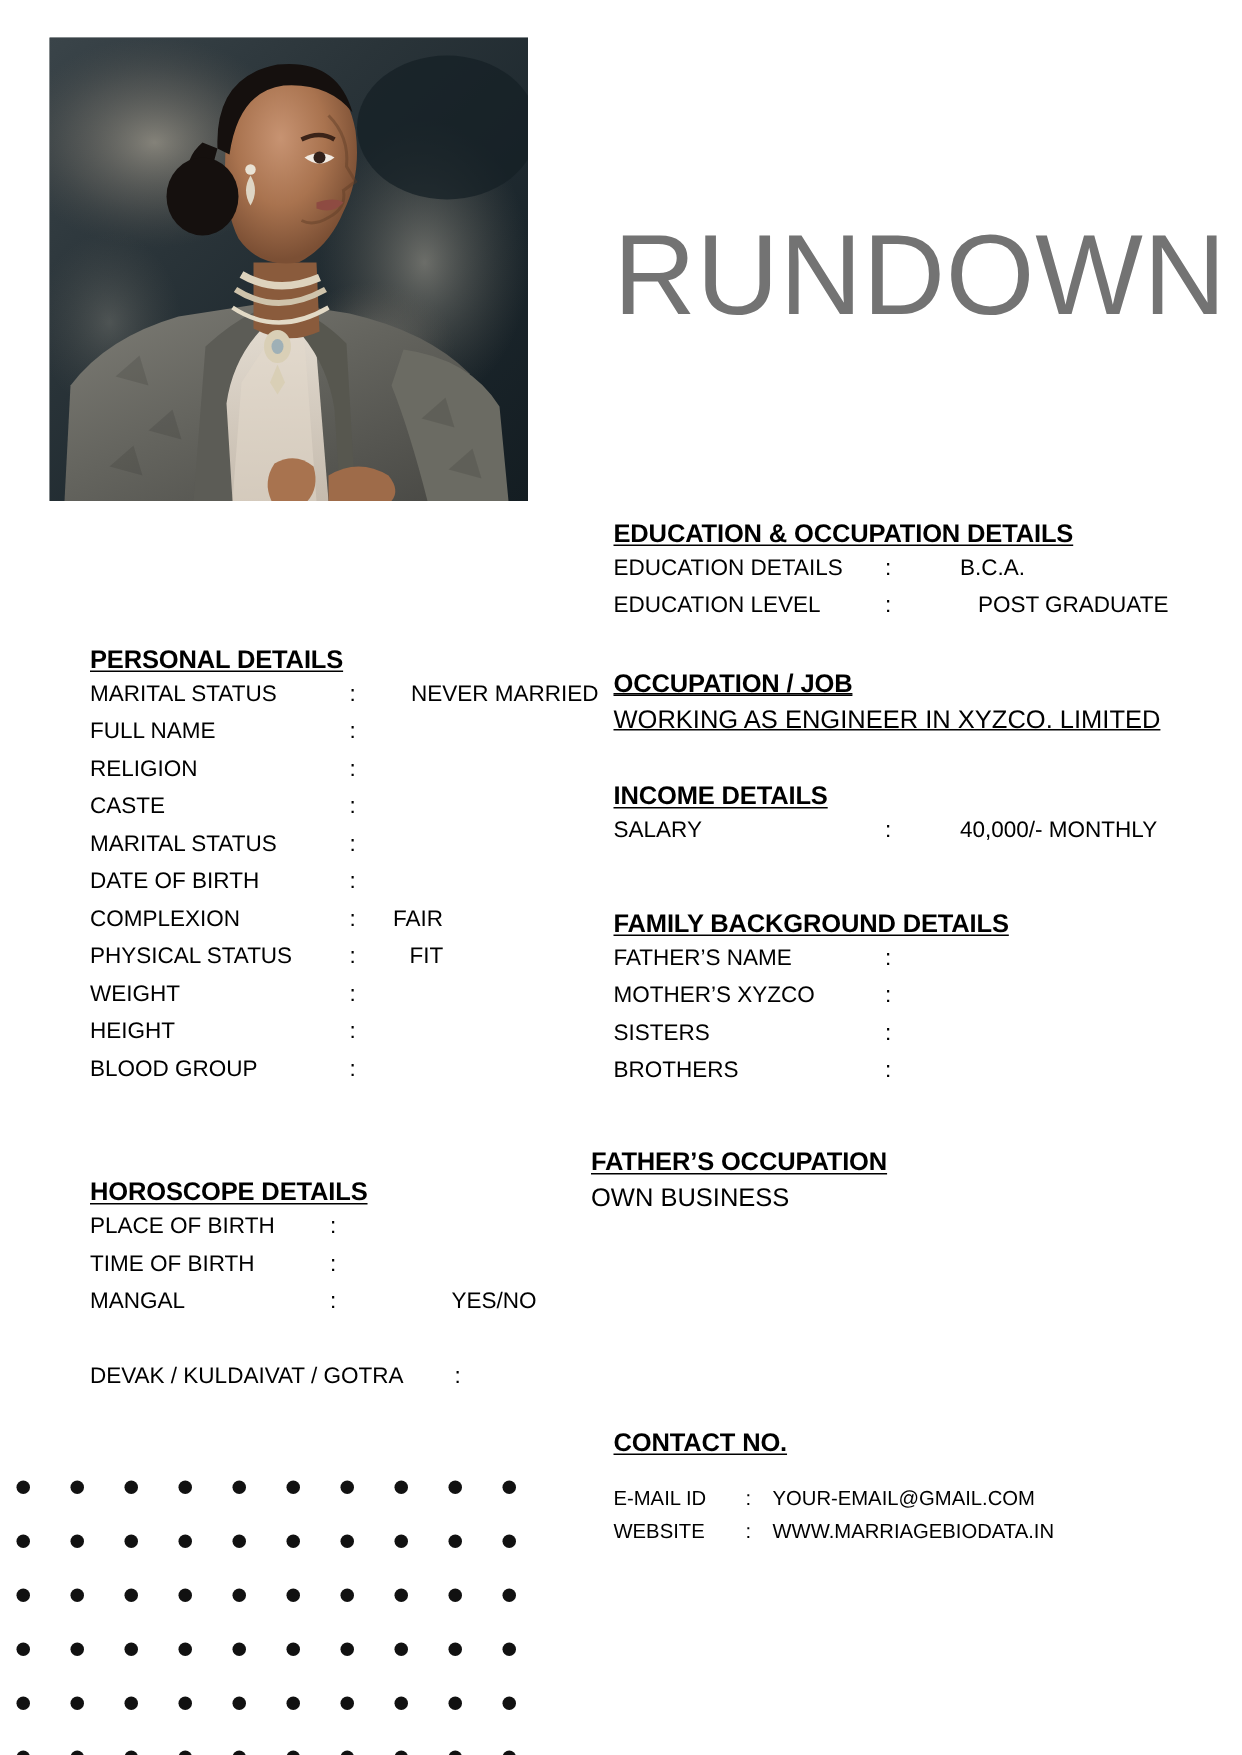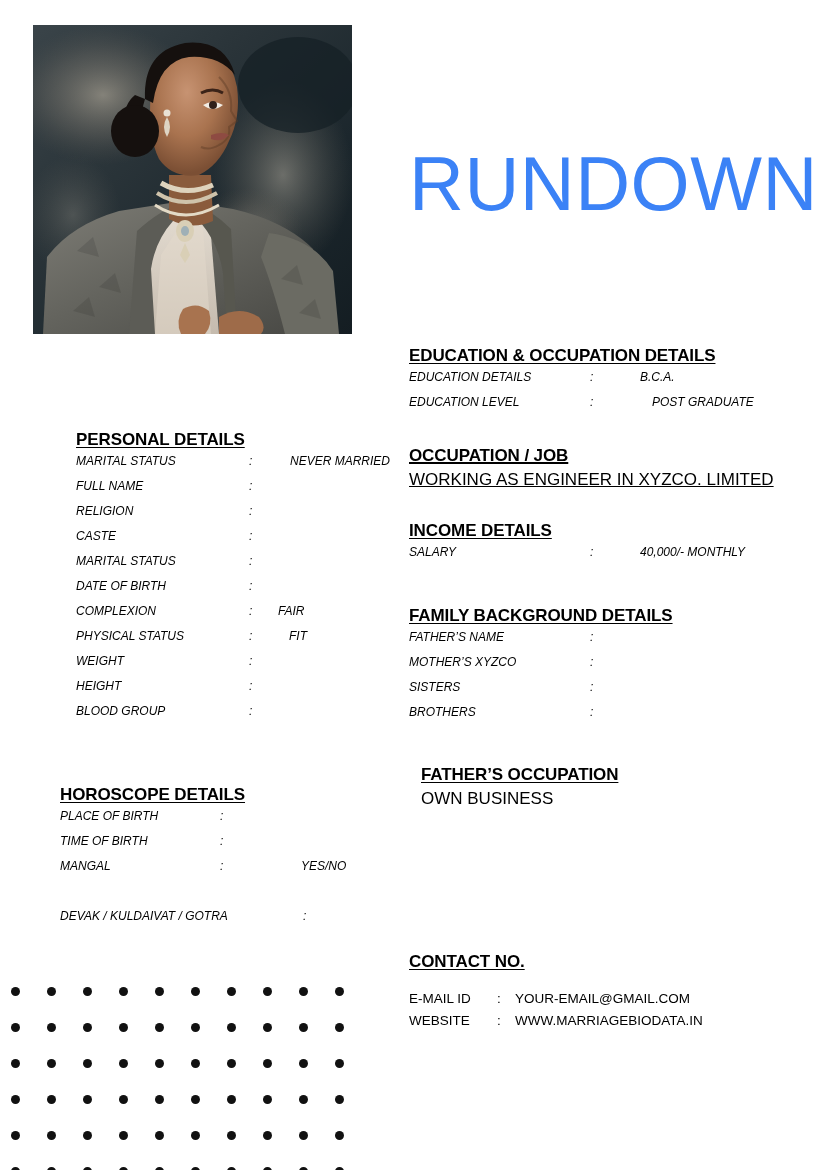--- a/index.html
+++ b/index.html
@@ -38,43 +38,42 @@
   
   .doc-title {
     position: absolute;
     left: 409px;
     top: 141px;
     font-size: 76px;
     line-height: 86px;
     font-weight: 300;
     letter-spacing: 0.5px;
     white-space: nowrap;
-    color: #3b82f6;
+    color: #737373;
   }
 
   
   .sec {
     position: absolute;
     white-space: nowrap;
   }
   .sec-head {
     font-size: 17px;
     font-weight: bold;
     text-decoration: underline;
     text-underline-offset: 2px;
     letter-spacing: -0.1px;
     margin: 0 0 4px 0;
     white-space: nowrap;
   }
   .row {
     position: relative;
     height: 25px;
-    font-size: 12px;
-    white-space: nowrap;
-    font-style: italic;
+    font-size: 15px;
+    white-space: nowrap;
   }
   .row .lbl { position: absolute; left: 0; top: 0; }
   .row .cln { position: absolute; top: 0; }
   .row .val { position: absolute; top: 0; text-align: center; }
   .line {
     font-size: 17px;
     height: 25px;
     white-space: nowrap;
   }
   .spacer { height: 25px; }
@@ -205,21 +204,21 @@
 
       <path d="M150 284 Q164 276 176 286 Q180 300 172 309 L148 309 Q142 296 150 284 Z" fill="#a8734f"></path>
       <path d="M186 292 Q206 280 226 292 Q234 302 228 309 L186 309 Z" fill="#9e6b49"></path>
 
       <rect x="0" y="0" width="319" height="309" fill="none"></rect>
     </svg>
   </div>
 
   <div class="doc-title">RUNDOWN</div>
 
-  <div class="sec left-col" style="left:60px; top:430px;margin-left:16px;">
+  <div class="sec left-col" style="left:60px; top:430px;">
     <div class="sec-head">PERSONAL DETAILS</div>
 
     <div class="row">
       <span class="lbl">MARITAL STATUS</span>
       <span class="cln">:</span>
       <span class="val" style="left:214px;">NEVER MARRIED</span>
     </div>
     <div class="row">
       <span class="lbl">FULL NAME</span>
       <span class="cln">:</span>
@@ -347,21 +346,21 @@
       <span class="cln">:</span>
       <span class="val"></span>
     </div>
     <div class="row">
       <span class="lbl">BROTHERS</span>
       <span class="cln">:</span>
       <span class="val"></span>
     </div>
   </div>
 
-  <div class="sec right-col" style="left:421px; top:765px;">
+  <div class="sec right-col" style="left:394px; top:765px;">
     <div class="sec-head">FATHER’S OCCUPATION</div>
     <div class="line">OWN BUSINESS</div>
   </div>
 
 
   <div class="sec right-col" style="left:409px; top:952px;">
     <div class="sec-head">CONTACT NO.</div>
 
     <div style="height:15px;"></div>
 

